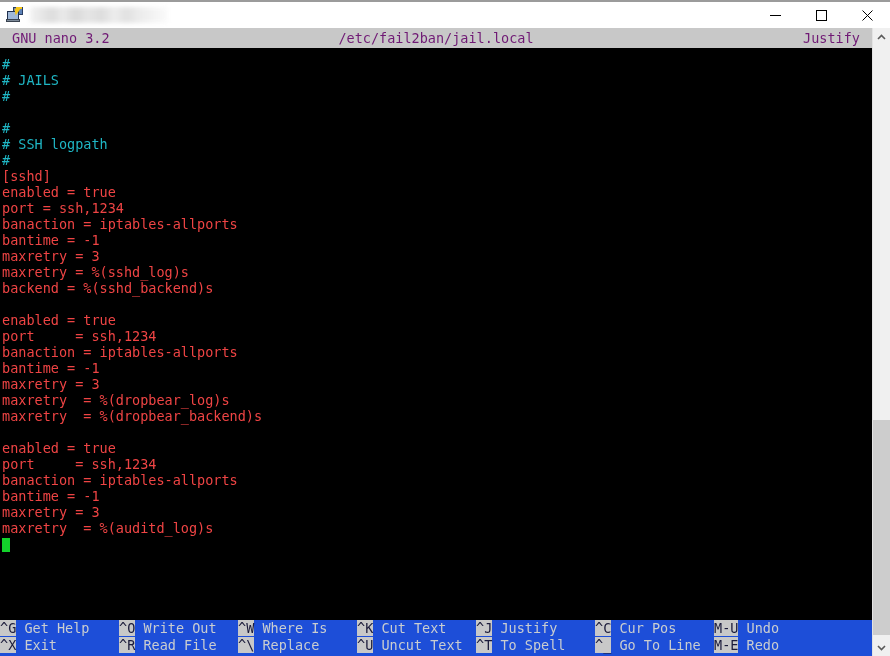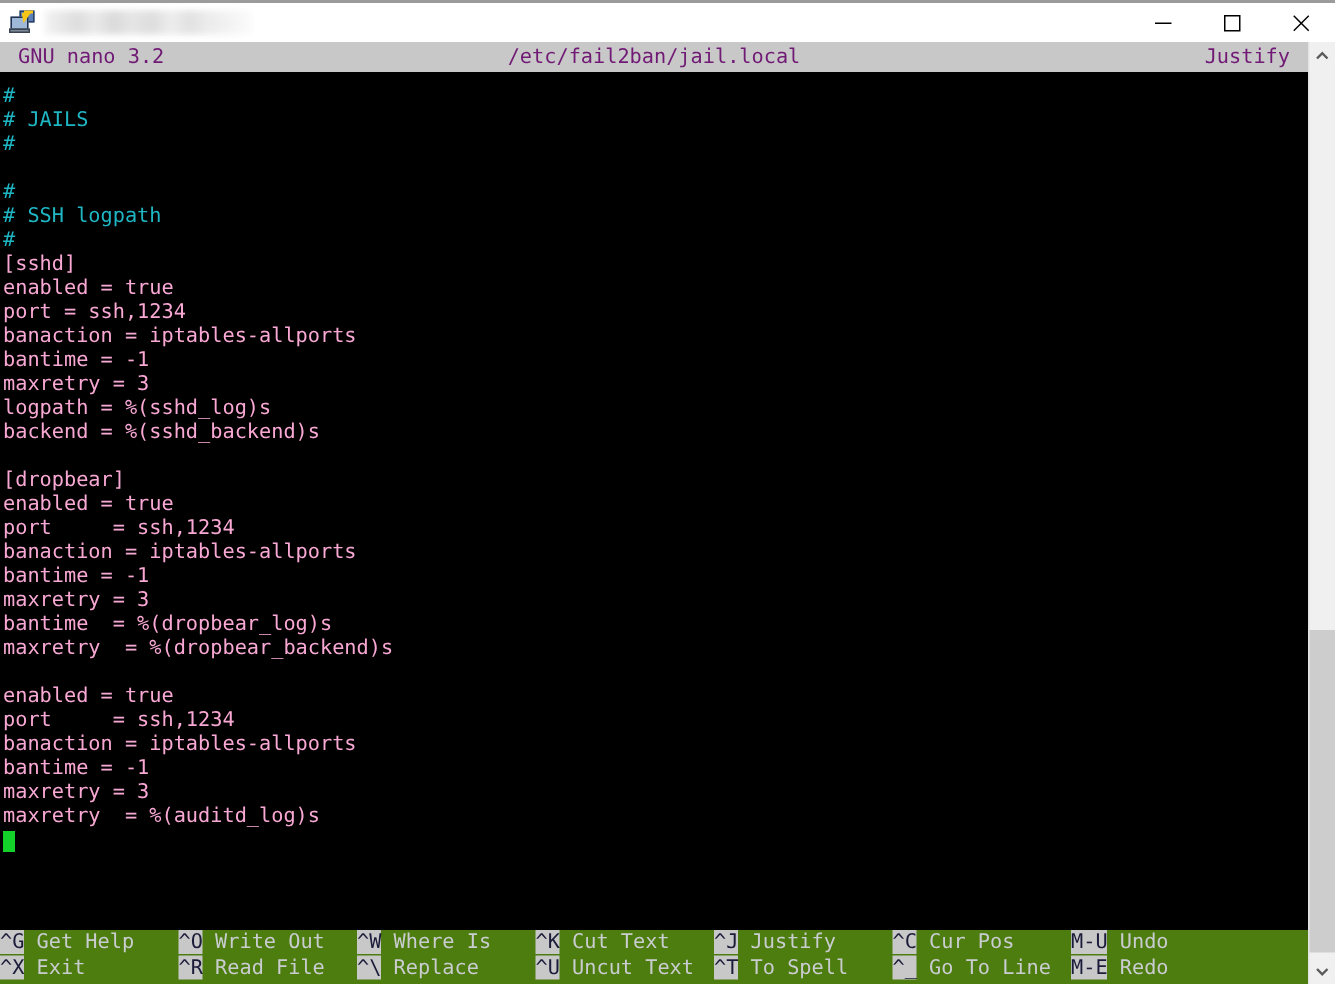--- a/index.html
+++ b/index.html
@@ -143,21 +143,21 @@
     position: relative;
     height: 572px;
     padding: 8px 0 0 0;
     box-sizing: border-box;
     background: #000000;
   }
   .code-line {
     height: 16px;
     line-height: 16px;
     font-size: 13.5px;
-    color: #f9a8d4;
+    color: #ef4444;
     white-space: pre;
     padding-left: 2px;
     letter-spacing: 0px;
   }
   .code-line.comment { color: #1fb6c4; }
   .code-line.blank { color: transparent; }
 
   .cursor-line {
     height: 16px;
     line-height: 16px;
@@ -171,21 +171,21 @@
     vertical-align: middle;
   }
 
   
   .shortcut-bar {
     position: absolute;
     left: 0;
     bottom: 0;
     width: 872px;
     height: 36px;
-    background: #4d7c0f;
+    background: #1d4ed8;
   }
   .shortcut-row {
     position: relative;
     height: 17px;
     line-height: 17px;
     font-size: 13.5px;
     white-space: pre;
   }
   .sc {
     position: absolute;
@@ -285,30 +285,29 @@
         <div class="code-line blank"> </div>
         <div class="code-line comment">#</div>
         <div class="code-line comment"># SSH logpath</div>
         <div class="code-line comment">#</div>
         <div class="code-line">[sshd]</div>
         <div class="code-line">enabled = true</div>
         <div class="code-line">port = ssh,1234</div>
         <div class="code-line">banaction = iptables-allports</div>
         <div class="code-line">bantime = -1</div>
         <div class="code-line">maxretry = 3</div>
-        <div class="code-line">logpath = %(sshd_log)s</div>
+        <div class="code-line">maxretry = %(sshd_log)s</div>
         <div class="code-line">backend = %(sshd_backend)s</div>
         <div class="code-line blank"> </div>
-        <div class="code-line">[dropbear]</div>
         <div class="code-line">enabled = true</div>
         <div class="code-line">port     = ssh,1234</div>
         <div class="code-line">banaction = iptables-allports</div>
         <div class="code-line">bantime = -1</div>
         <div class="code-line">maxretry = 3</div>
-        <div class="code-line">bantime  = %(dropbear_log)s</div>
+        <div class="code-line">maxretry  = %(dropbear_log)s</div>
         <div class="code-line">maxretry  = %(dropbear_backend)s</div>
         <div class="code-line blank"> </div>
         <div class="code-line">enabled = true</div>
         <div class="code-line">port     = ssh,1234</div>
         <div class="code-line">banaction = iptables-allports</div>
         <div class="code-line">bantime = -1</div>
         <div class="code-line">maxretry = 3</div>
         <div class="code-line">maxretry  = %(auditd_log)s</div>
         <div class="cursor-line"><span class="cursor-block"></span></div>
       </div>

